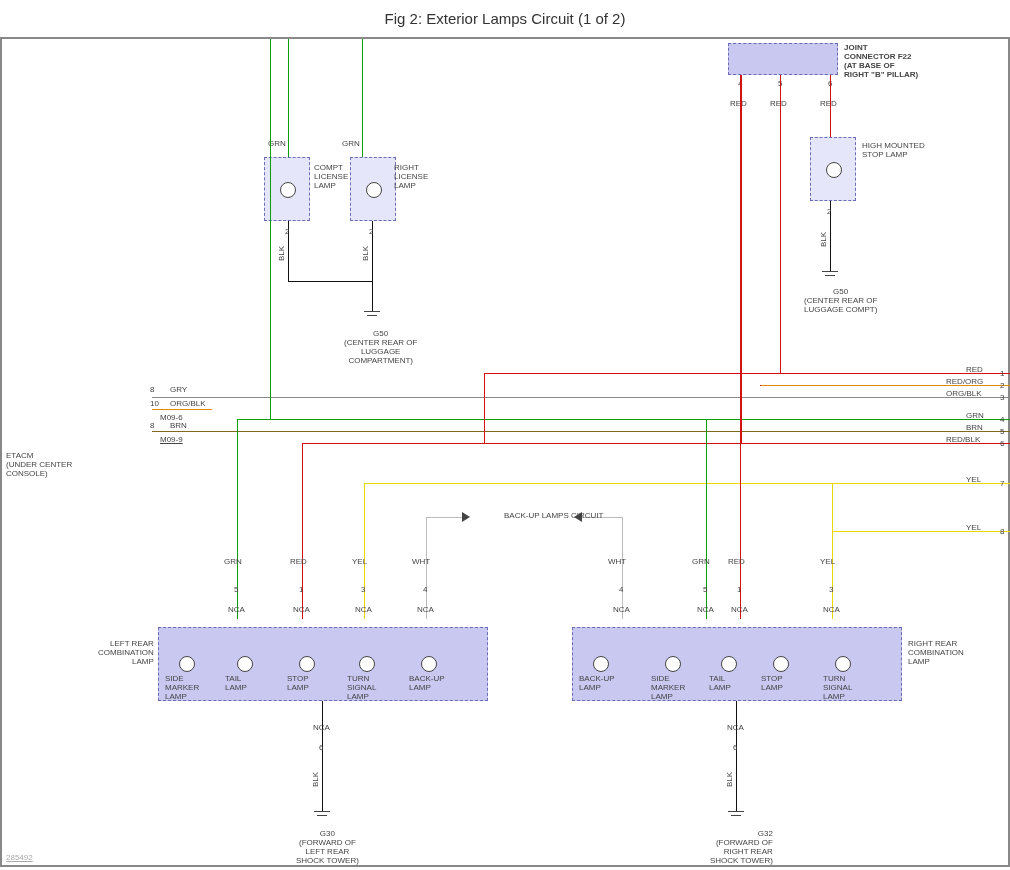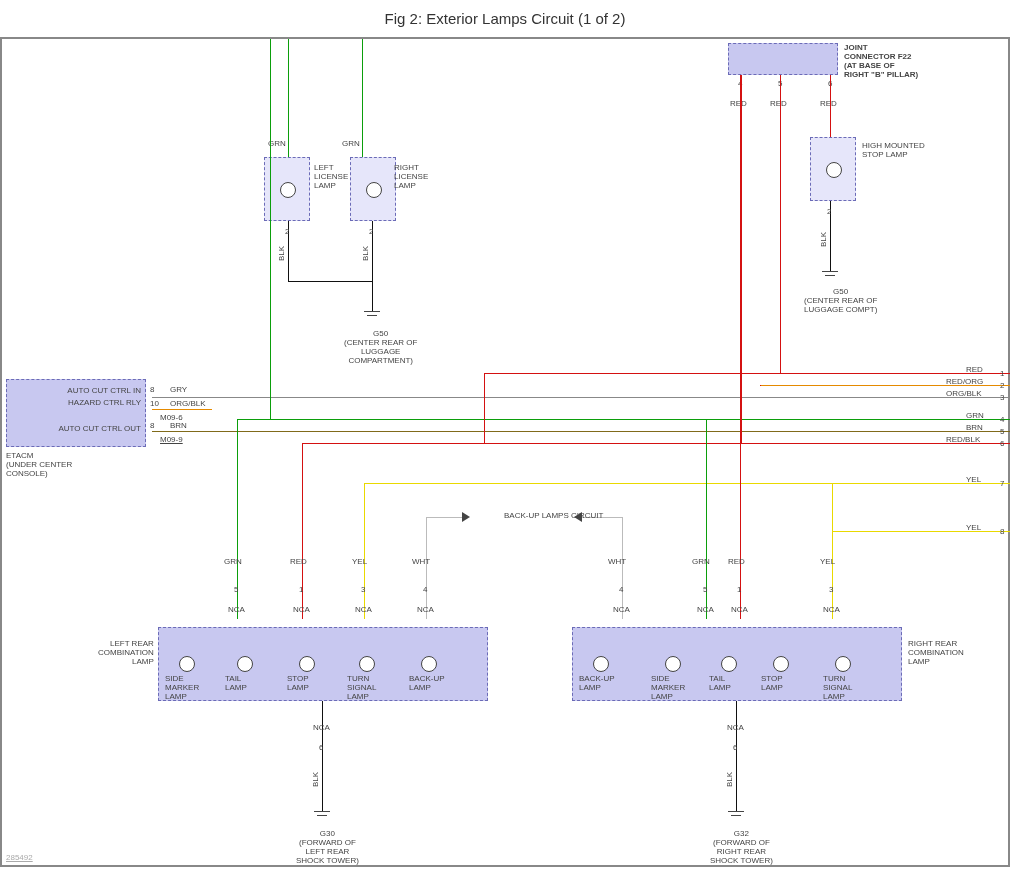--- a/index.html
+++ b/index.html
@@ -57,43 +57,38 @@
   <div class="lbl" style="left:998px; top:376px;">4</div>
   <div class="lbl" style="left:964px; top:384px;">BRN</div>
   <div class="lbl" style="left:998px; top:388px;">5</div>
   <div class="lbl" style="left:944px; top:396px;">RED/BLK</div>
   <div class="lbl" style="left:998px; top:400px;">6</div>
   <div class="lbl" style="left:964px; top:436px;">YEL</div>
   <div class="lbl" style="left:998px; top:440px;">7</div>
   <div class="lbl" style="left:964px; top:484px;">YEL</div>
   <div class="lbl" style="left:998px; top:488px;">8</div>
 
-  <div class="comp" style="left:4px; top:340px; width:140px; height:68px;">
-    <div class="lbl" style="right:4px; top:6px; text-align:right;">AUTO CUT CTRL IN</div>
-    <div class="lbl" style="right:4px; top:18px; text-align:right;">HAZARD CTRL RLY</div>
-    <div class="lbl" style="right:4px; top:44px; text-align:right;">AUTO CUT CTRL OUT</div>
-  </div>
   <div class="lbl" style="left:148px; top:346px;">8</div>
   <div class="lbl" style="left:148px; top:360px;">10</div>
   <div class="lbl" style="left:148px; top:382px;">8</div>
   <div class="lbl" style="left:168px; top:346px;">GRY</div>
   <div class="lbl" style="left:168px; top:360px;">ORG/BLK</div>
   <div class="lbl" style="left:168px; top:382px;">BRN</div>
   <div class="lbl" style="left:4px; top:412px;">ETACM
 (UNDER CENTER
 CONSOLE)</div>
 
   <div class="wire wv grn" style="left:286px; top:0; height:118px;"></div>
   <div class="wire wv grn" style="left:360px; top:0; height:118px;"></div>
   <div class="lbl" style="left:266px; top:100px;">GRN</div>
   <div class="lbl" style="left:340px; top:100px;">GRN</div>
   <div class="comp lt" style="left:262px; top:118px; width:46px; height:64px;">
       <div class="lamp" style="left:15px; top:24px;"></div>
     </div>
-  <div class="lbl" style="left:312px; top:124px;">LEFT
+  <div class="lbl" style="left:312px; top:124px;">COMPT
 LICENSE
 LAMP</div>
   <div class="comp lt" style="left:348px; top:118px; width:46px; height:64px;">
       <div class="lamp" style="left:15px; top:24px;"></div>
     </div>
   <div class="lbl" style="left:392px; top:124px;">RIGHT
 LICENSE
 LAMP</div>
   <div class="wire wv blk" style="left:286px; top:182px; height:60px;"></div>
   <div class="wire wv blk" style="left:370px; top:182px; height:90px;"></div>
@@ -239,19 +234,19 @@
   <div class="lbl" style="left:294px; top:790px; text-align:center;">G30
 (FORWARD OF
 LEFT REAR
 SHOCK TOWER)</div>
 
   <div class="wire wv blk" style="left:734px; top:662px; height:110px;"></div>
   <div class="lbl" style="left:725px; top:684px;">NCA</div>
   <div class="lbl" style="left:731px; top:704px;">6</div>
   <div class="lbl" style="left:720px; top:736px; transform:rotate(-90deg);">BLK</div>
   <div class="ground" style="left:726px; top:772px;"></div>
-  <div class="lbl" style="left:708px; top:790px; text-align:center;">G32
+  <div class="lbl" style="left:708px; top:790px; text-align:right;">G32
 (FORWARD OF
 RIGHT REAR
 SHOCK TOWER)</div>
 
   <div class="lbl" style="left:4px; top:814px; color:#aaa;text-decoration:underline;">285492</div>
 </div>
 
 </body></html>

